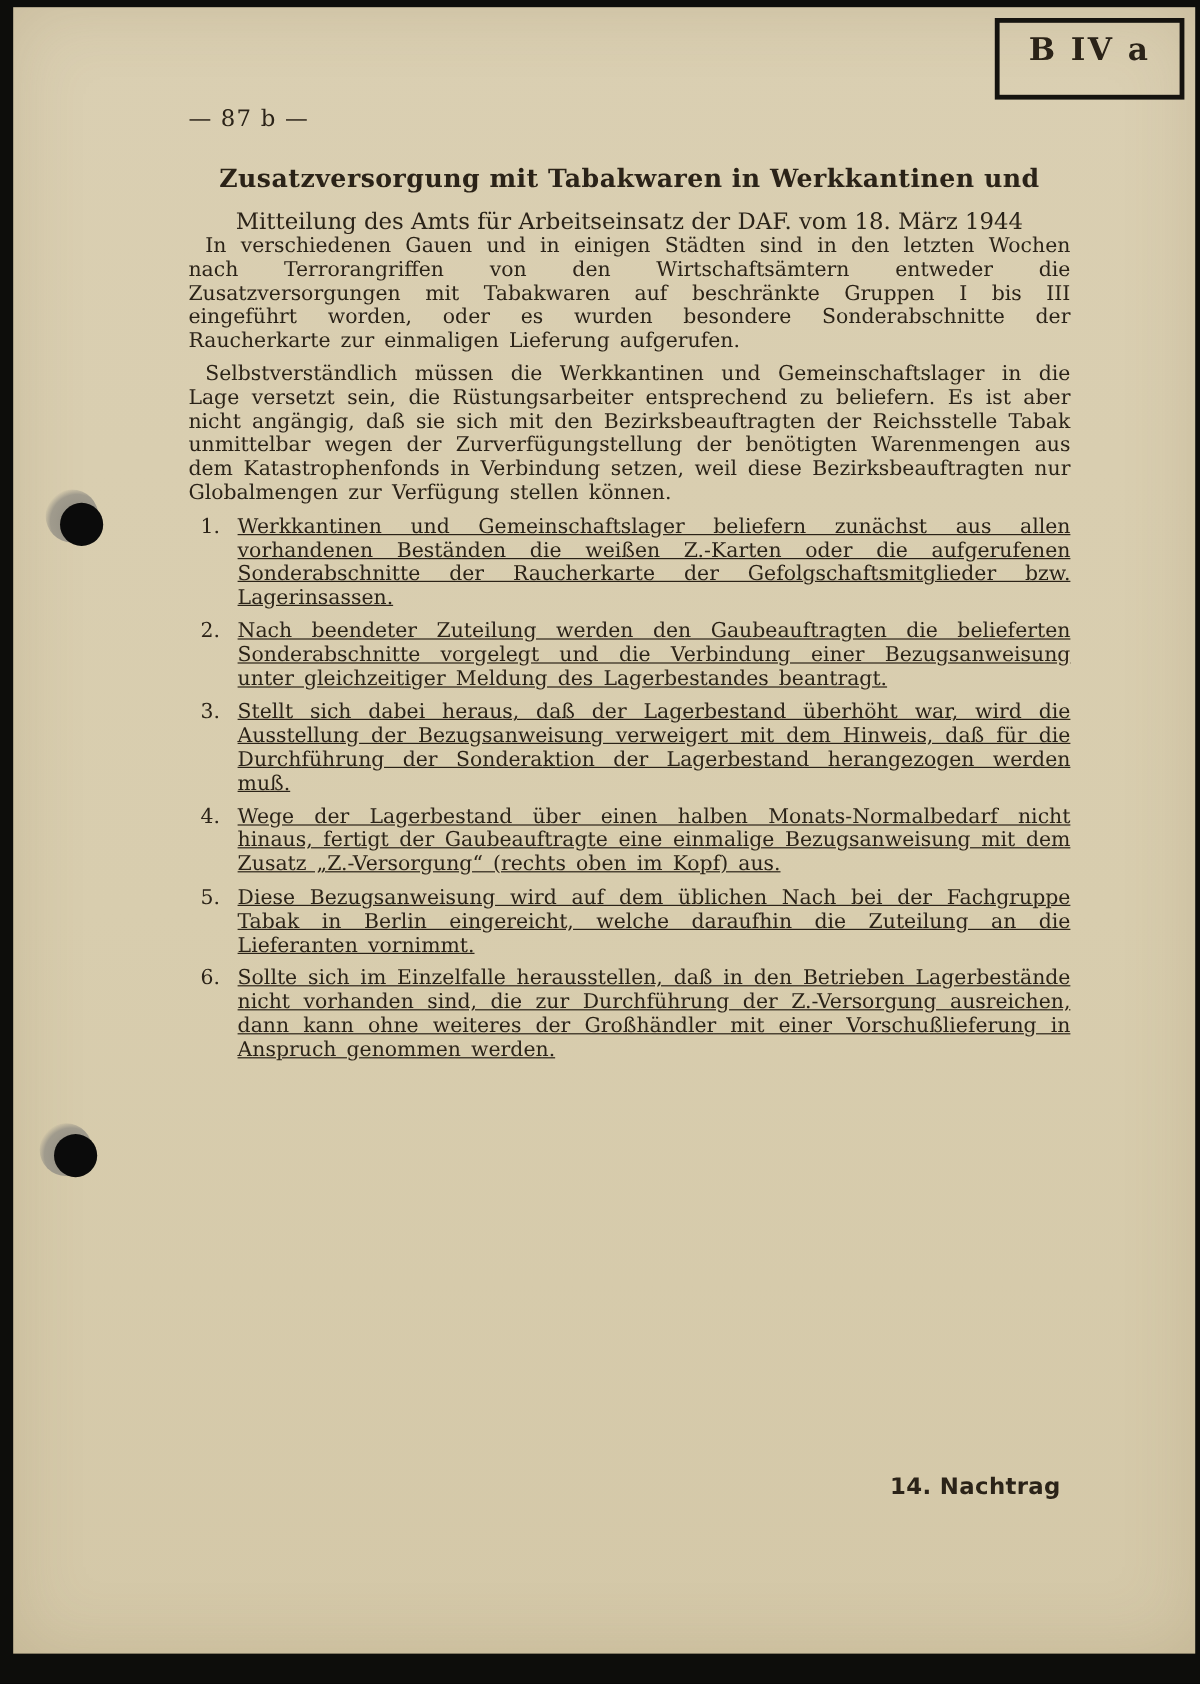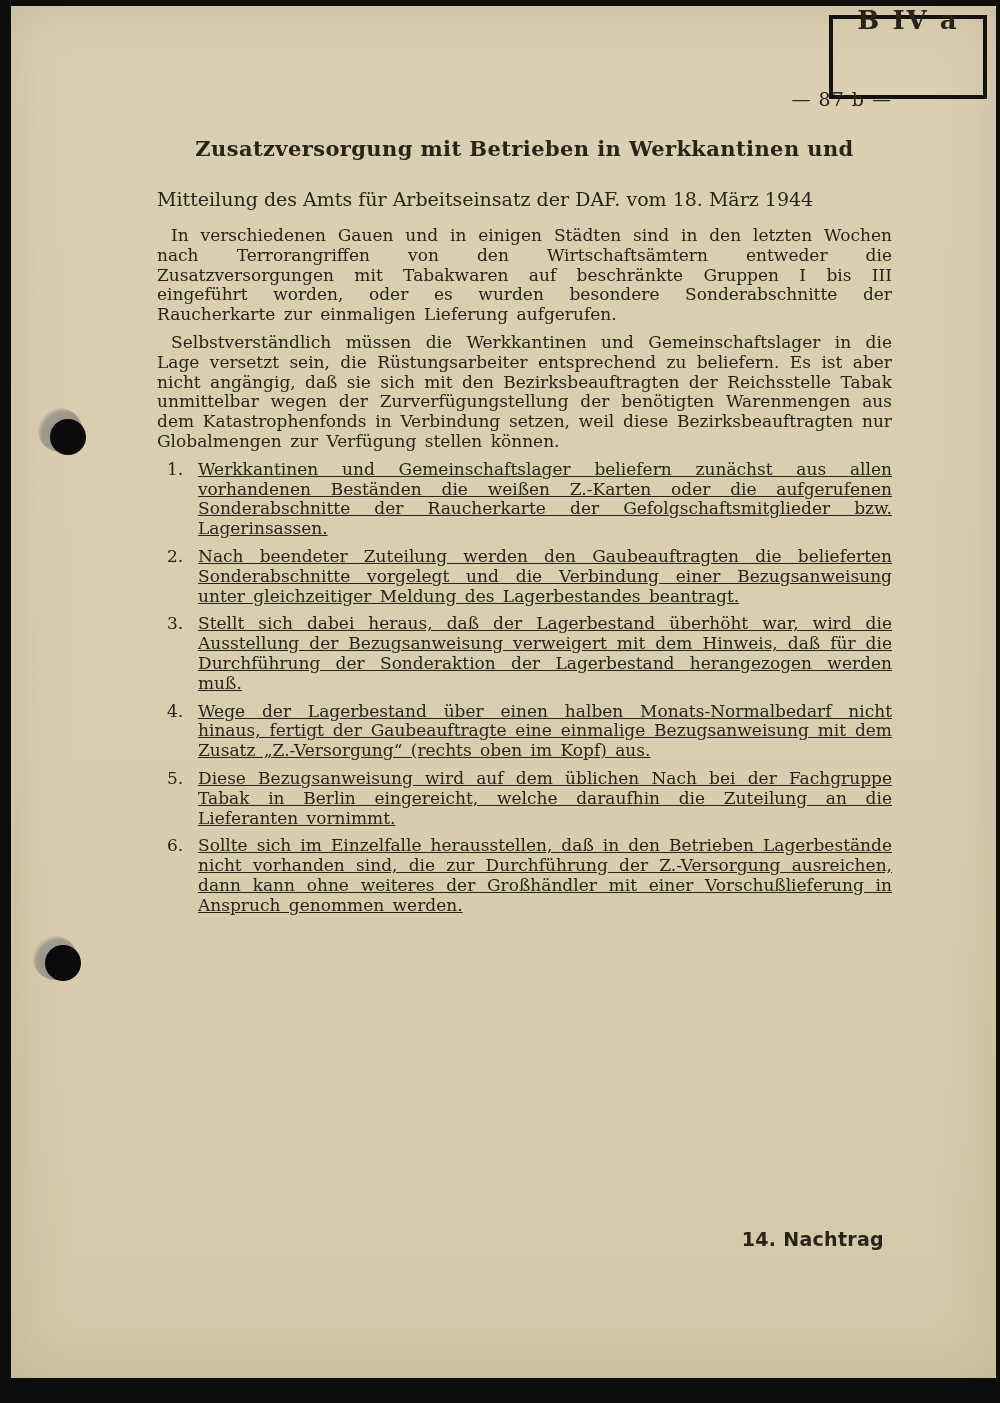--- a/index.html
+++ b/index.html
@@ -25,65 +25,67 @@
     height: 1372px;
     background: linear-gradient(180deg, #dacfb2 0%, #d8cdae 55%, #d4c8a8 100%);
     box-shadow: inset 0 0 60px rgba(120,100,60,0.18);
     color: #2b2318;
   }
   .corner-box {
     position: absolute;
     top: 9px;
     right: 9px;
     width: 158px;
-    height: 84px;
+    height: 68px;
     border: 4px solid #15130f;
     box-sizing: border-box;
     display: flex;
+    align-items: center;
     justify-content: center;
   }
   .corner-box .label {
     font-size: 26px;
     font-weight: bold;
     letter-spacing: 2px;
     margin-top: -14px;
   }
   .content {
     position: absolute;
     left: 146px;
     top: 0;
     width: 735px;
   }
   .page-number {
-    text-align: right;
+    text-align: left;
     font-size: 19px;
     margin-top: 82px;
     letter-spacing: 1px;
   }
   .title {
     text-align: center;
     font-size: 21px;
     font-weight: bold;
     line-height: 25px;
     margin-top: 26px;
     letter-spacing: 0.4px;
   }
   .subtitle {
+    text-align: center;
     font-size: 19px;
-    margin-top: 27px;
+    margin-top: 13px;
   }
   .bodytext p {
     font-size: 17px;
     line-height: 19.8px;
     text-align: justify;
     text-indent: 14px;
     margin: 0 0 8px 0;
     word-spacing: 3px;
   }
-  .bodytext { margin-top: 16px; }
+  .bodytext { }
   .num-list { margin-top: 2px; }
   .list-item {
     display: flex;
     font-size: 17px;
     line-height: 19.8px;
     margin-bottom: 8px;
   }
   .list-item .num {
     width: 31px;
     padding-left: 10px;
@@ -132,21 +134,21 @@
   <div class="paper">
 
     <div class="corner-box">
       <span class="label">B IV a</span>
     </div>
 
     <div class="content">
       <div class="page-number">— 87 b —</div>
 
       <div class="title">
-        <div>Zusatzversorgung mit Betrieben in Werkkantinen und</div>
+        <div>Zusatzversorgung mit Tabakwaren in Werkkantinen und</div>
       </div>
 
       <div class="subtitle">Mitteilung des Amts für Arbeitseinsatz der DAF. vom 18. März 1944</div>
 
       <div class="bodytext">
         <p>In verschiedenen Gauen und in einigen Städten sind in den letzten Wochen nach Terrorangriffen von den Wirtschaftsämtern entweder die Zusatzversorgungen mit Tabakwaren auf beschränkte Gruppen I bis III eingeführt worden, oder es wurden besondere Sonderabschnitte der Raucherkarte zur einmaligen Lieferung aufgerufen.</p>
         <p>Selbstverständlich müssen die Werkkantinen und Gemeinschaftslager in die Lage versetzt sein, die Rüstungsarbeiter entsprechend zu beliefern. Es ist aber nicht angängig, daß sie sich mit den Bezirksbeauftragten der Reichsstelle Tabak unmittelbar wegen der Zurverfügungstellung der benötigten Warenmengen aus dem Katastrophenfonds in Verbindung setzen, weil diese Bezirksbeauftragten nur Globalmengen zur Verfügung stellen können.</p>
       </div>
 
       <div class="num-list">

